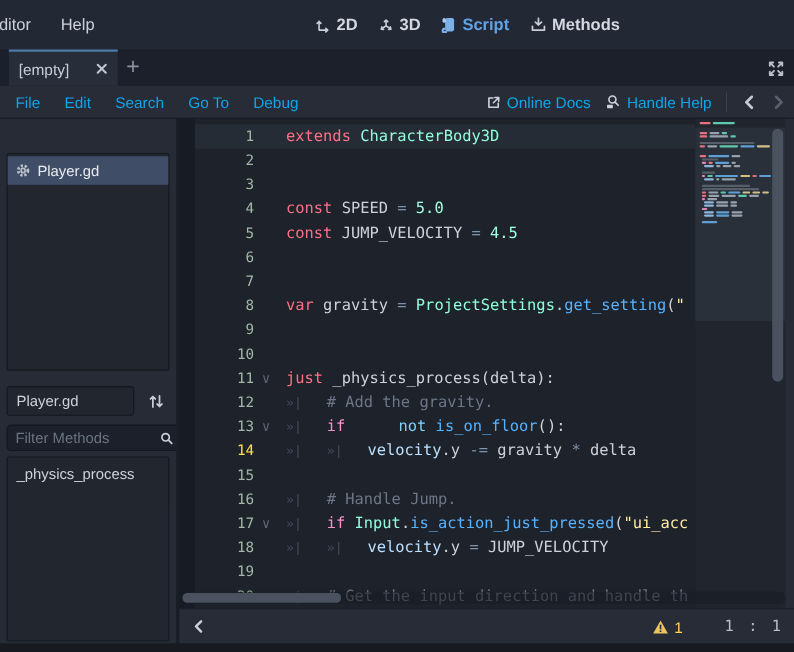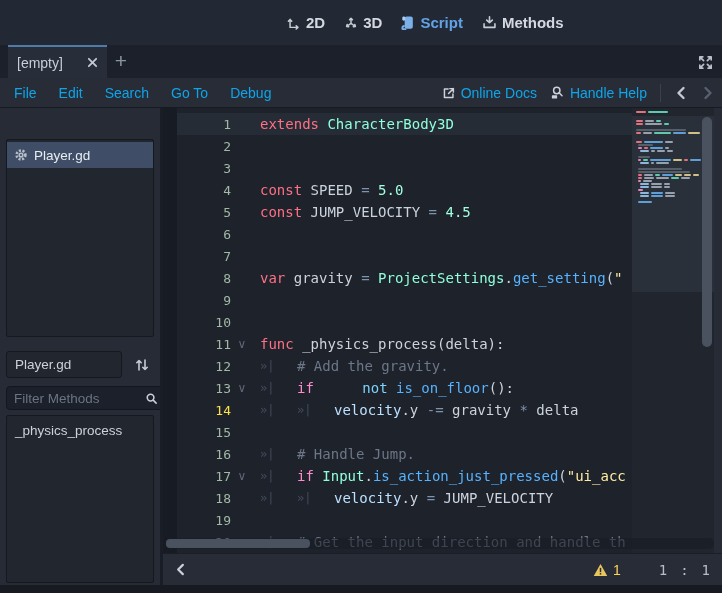--- a/index.html
+++ b/index.html
@@ -94,20 +94,24 @@
   .bottomstrip{position:absolute;top:585px;left:0;width:722px;height:8px;background:#171a20;}
 
   svg{display:block;}
 </style>
 </head>
 <body>
 
 <div class="app">
 
   <div class="topbar">
+    <div class="topbar-menus">
+      <span>ditor</span>
+      <span>Help</span>
+    </div>
     <div class="switcher">
       <div class="switch-btn">
         <span>
           <svg width="14" height="14" viewBox="0 0 16 16" fill="none" stroke="#c8cdd5" stroke-width="1.7" stroke-linecap="round" stroke-linejoin="round">
             <path d="M3.5 13 V4 M3.5 4 L1.6 6 M3.5 4 L5.4 6 M3.5 13 H12.5 M12.5 13 L10.5 11.1 M12.5 13 L10.5 14.9"></path>
           </svg>
         </span>
         <span>2D</span>
       </div>
       <div class="switch-btn">
@@ -287,21 +291,21 @@
             <span class="ctext"></span>
           </div>
           <div class="code-row">
             <span class="ln">10</span>
             <span class="fold"></span>
             <span class="ctext"></span>
           </div>
           <div class="code-row">
             <span class="ln">11</span>
             <span class="fold">∨</span>
-            <span class="ctext"><span style="color: rgb(255, 112, 133);">func </span><span style="color: rgb(204, 211, 220);">_physics_process</span><span style="color: rgb(204, 211, 220);">(delta):</span></span>
+            <span class="ctext"><span style="color: rgb(255, 112, 133);">just </span><span style="color: rgb(204, 211, 220);">_physics_process</span><span style="color: rgb(204, 211, 220);">(delta):</span></span>
           </div>
           <div class="code-row">
             <span class="ln">12</span>
             <span class="fold"></span>
             <span class="ctext"><span class="tab-cell">»|</span><span style="color: rgb(109, 119, 135);"># Add the gravity.</span></span>
           </div>
           <div class="code-row">
             <span class="ln">13</span>
             <span class="fold">∨</span>
             <span class="ctext"><span class="tab-cell">»|</span><span style="color: rgb(255, 140, 204);">if </span><span style="color: #7dd3fc; margin-left: 40px;">not </span><span style="color: rgb(87, 179, 255);">is_on_floor</span><span style="color: rgb(204, 211, 220);">():</span></span>

